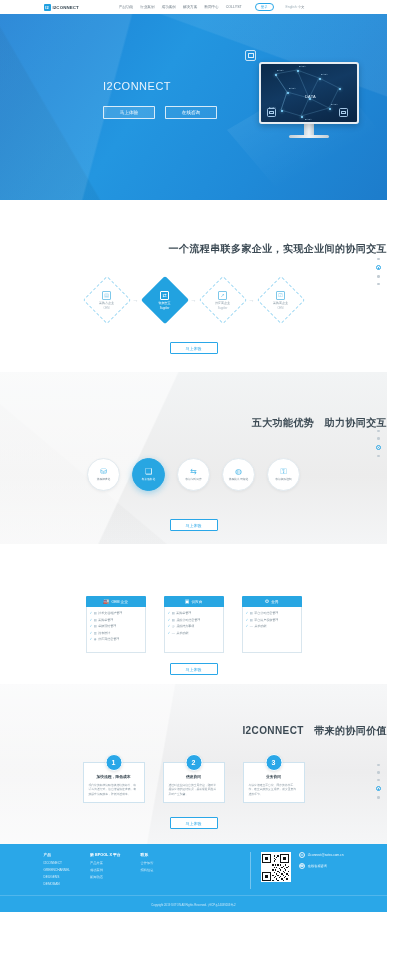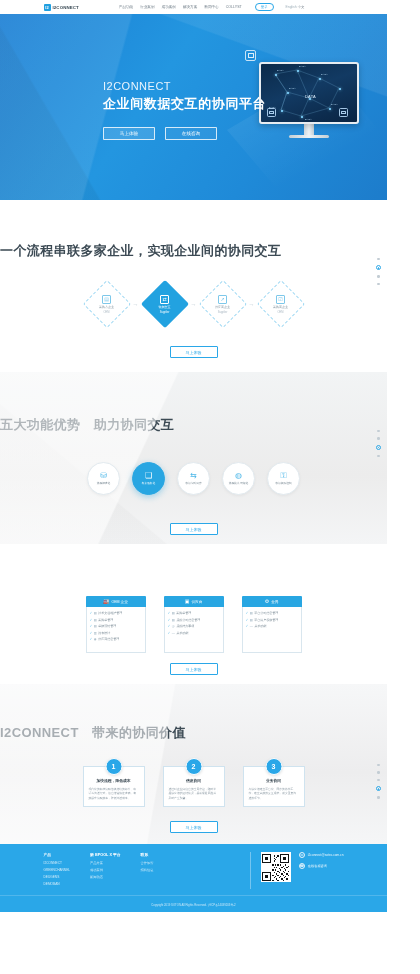--- a/index.html
+++ b/index.html
@@ -83,21 +83,21 @@
     position:absolute; width:11px; height:11px; border:.7px solid rgba(255,255,255,.75);
     border-radius:2px; display:flex; align-items:center; justify-content:center;
   }
   .float-icon i { display:block; width:6px; height:4.2px; border:.7px solid rgba(255,255,255,.85); border-radius:.5px;}
   .mini-icon{ position:absolute; width:9px;height:9px;border:.6px solid rgba(190,225,255,.85);
               border-radius:1.5px; display:flex;align-items:center;justify-content:center;}
   .mini-icon i{display:block;width:5px;height:3.4px;border:.6px solid rgba(190,225,255,.9);border-radius:.5px;}
 
   
   .section { position:relative; }
-  .sec-title { text-align:left; font-size:13px; color:#3c4a54; font-weight:bold; letter-spacing:.4px; }
+  .sec-title { text-align:right; font-size:10px; color:#3c4a54; font-weight:bold; letter-spacing:.4px; }
   .cta {
     display:block; margin:0 auto; width:48px; text-align:center;
     border:.6px solid #2aa7e8; color:#2aa7e8; font-size:4px;
     padding:2.6px 0; border-radius:1px; cursor:pointer; background:#fff;
   }
 
   
   .s2 { height:172px; background:#fff; padding-top:42px; }
   .flow { display:flex; align-items:center; justify-content:center; gap:6px; margin-top:24px; }
   .dia { width:40px; height:40px; position:relative; }
@@ -217,21 +217,20 @@
           <span>English</span>
           <b>中文</b>
         </div>
       </div>
     </div>
   </div>
 
   <div class="hero">
     <div class="hero-copy">
       <div class="hero-sub">I2CONNECT</div>
-      <div class="hero-title">企业间数据交互的协同平台</div>
       <div class="hero-btns">
         <div class="hero-btn solid">马上体验</div>
         <div class="hero-btn">在线咨询</div>
       </div>
     </div>
 
     <div class="monitor-wrap">
       <div class="mon-screen">
         <div class="node" style="left:14px;top:10px"></div>
         <div class="node" style="left:36px;top:6px"></div>

